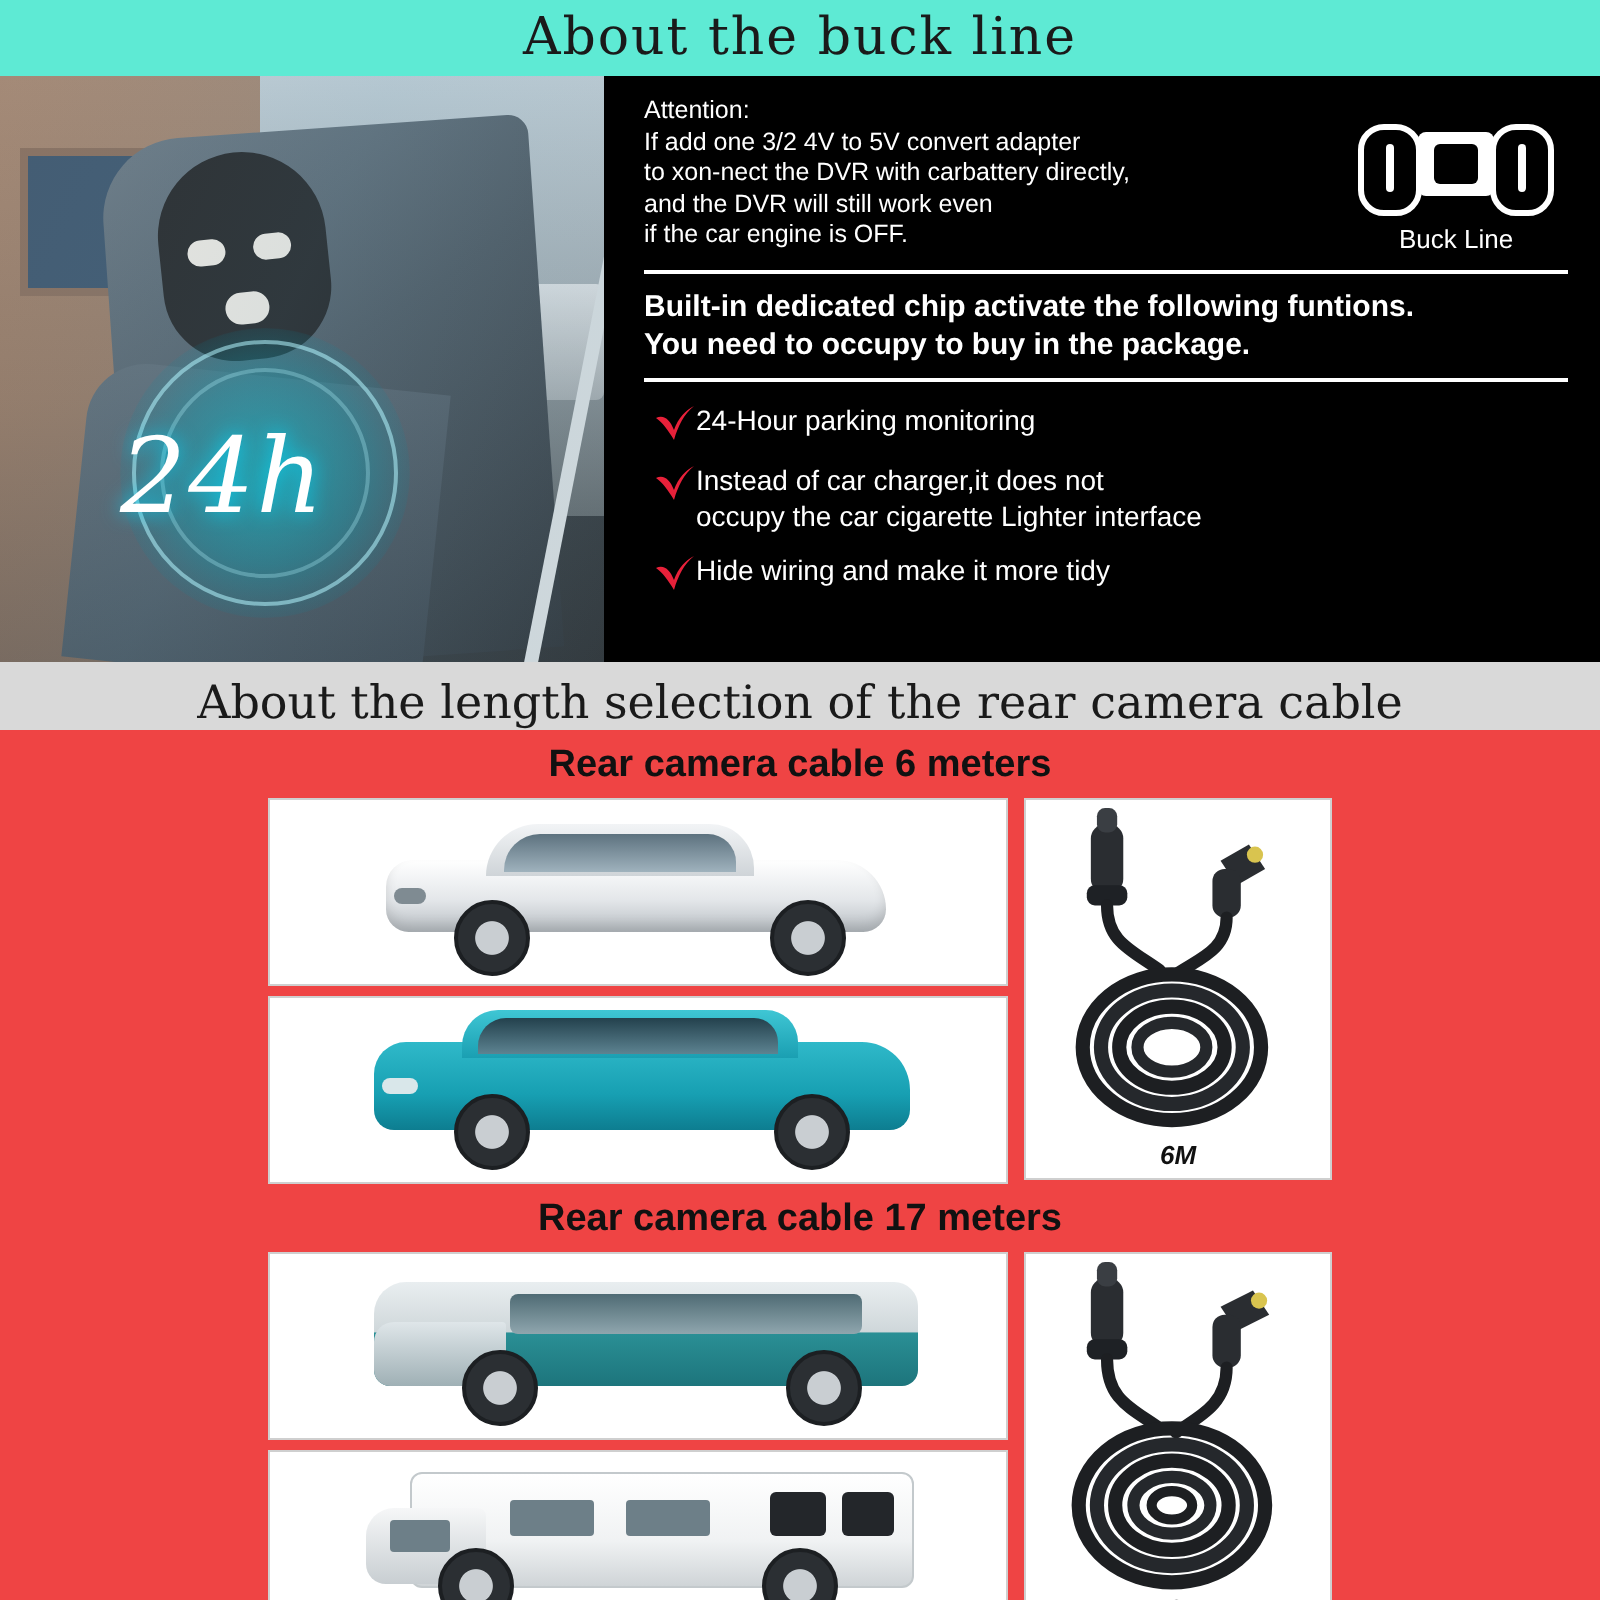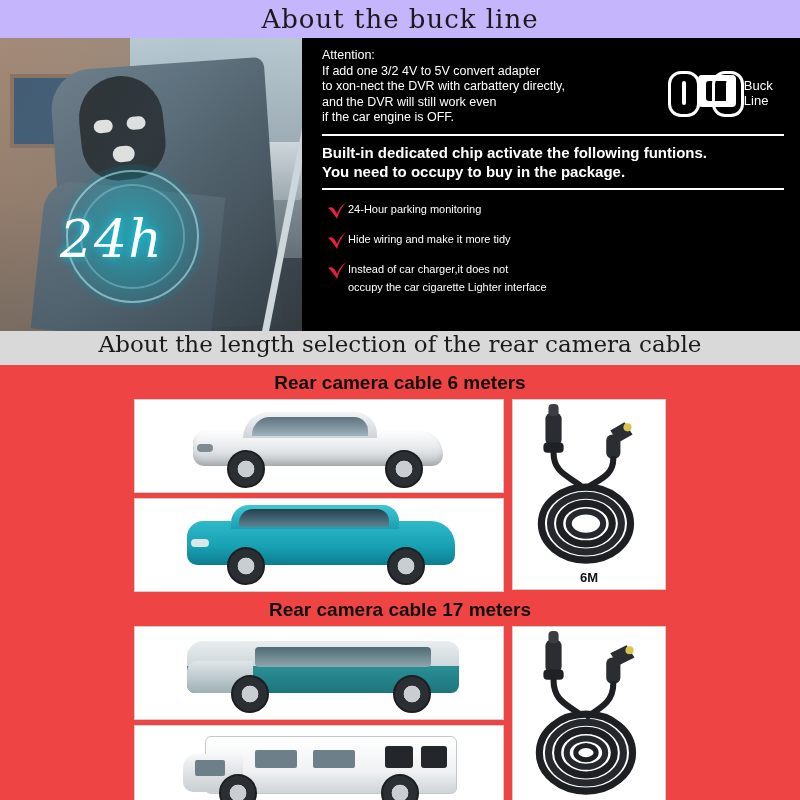--- a/index.html
+++ b/index.html
@@ -18,21 +18,21 @@
   
   .top-heading {
     height: 38px;
     display: flex;
     align-items: center;
     justify-content: center;
     font-family: "DejaVu Serif", serif;
     font-size: 26px;
     color: #1a1a1a;
     letter-spacing: 1px;
-    background: #c4b5fd;
+    background: #5eead4;
   }
 
   
   .buck-section {
     display: flex;
     height: 293px;
     background: #000000;
   }
   .photo-pane {
     width: 302px;
@@ -176,21 +176,21 @@
   }
   .attention-text{
     font-size:12.5px;
     line-height:15.5px;
     color:#ffffff;
     flex:1;
   }
   .buckline-icon{
     width:120px;
     display:flex;
-    flex-direction:row;
+    flex-direction:column;
     align-items:center;
     padding-top:8px;
   }
   .bl-graphic{
     width:98px;height:52px;
     position:relative;
   }
   .bl-plug{
     position:absolute; top:6px;
     width:26px;height:40px;
@@ -240,49 +240,50 @@
     margin-bottom:9px;
   }
   .check-icon{
     width:22px;height:20px;
     flex:0 0 22px;
     position:relative;
     margin-top:1px;
   }
   .check-icon svg{ display:block; }
   .feature-text{
-    font-size:11px;
+    font-size:14px;
     line-height:18px;
     color:#ffffff;
   }
 
   
   .band-heading{
     height:34px;
     background:#d9d9d9;
-    display:flex;align-items:flex-start;justify-content:center;
+    display:flex;align-items:flex-end;justify-content:center;
     font-family:"DejaVu Serif", serif;
     font-size:23px;
     color:#1a1a1a;
   }
 
   
   .cable-block{ background:#ef4444; }
   .cable-title{
     text-align:center;
     font-size:19px;
     font-weight:bold;
     color:#111111;
     padding:7px 0 5px;
   }
   .cable-row{
     display:flex;
     justify-content:center;
     gap:8px;
     padding:0 118px;
+    font-style:italic;
   }
   .vehicle-col{
     width:370px;
     display:flex;
     flex-direction:column;
     gap:5px;
   }
   .vehicle-cell{
     border:1px solid #cfcfcf;
     height:92px;
@@ -459,31 +460,31 @@
         </div>
         <div class="feature-text" style="white-space:pre-line;">24-Hour parking monitoring</div>
       </div>
 
       <div class="feature-item">
         <div class="check-icon">
           <svg width="22" height="20" viewBox="0 0 22 20">
             <path d="M2 7 C6 5 9 8 11 13 C13 7 17 3 21 1 C16 5 13 11 11 18 C8 13 5 9 2 7 Z" fill="#e8213a"></path>
           </svg>
         </div>
-        <div class="feature-text" style="white-space:pre-line;">Hide wiring and make it more tidy</div>
+        <div class="feature-text" style="white-space:pre-line;">Instead of car charger,it does not
+occupy the car cigarette Lighter interface</div>
       </div>
 
       <div class="feature-item">
         <div class="check-icon">
           <svg width="22" height="20" viewBox="0 0 22 20">
             <path d="M2 7 C6 5 9 8 11 13 C13 7 17 3 21 1 C16 5 13 11 11 18 C8 13 5 9 2 7 Z" fill="#e8213a"></path>
           </svg>
         </div>
-        <div class="feature-text" style="white-space:pre-line;">Instead of car charger,it does not
-occupy the car cigarette Lighter interface</div>
+        <div class="feature-text" style="white-space:pre-line;">Hide wiring and make it more tidy</div>
       </div>
 
     </div>
   </div>
 </div>
 
 <div class="band-heading">
   <span>About the length selection of the rear camera cable</span>
 </div>
 

